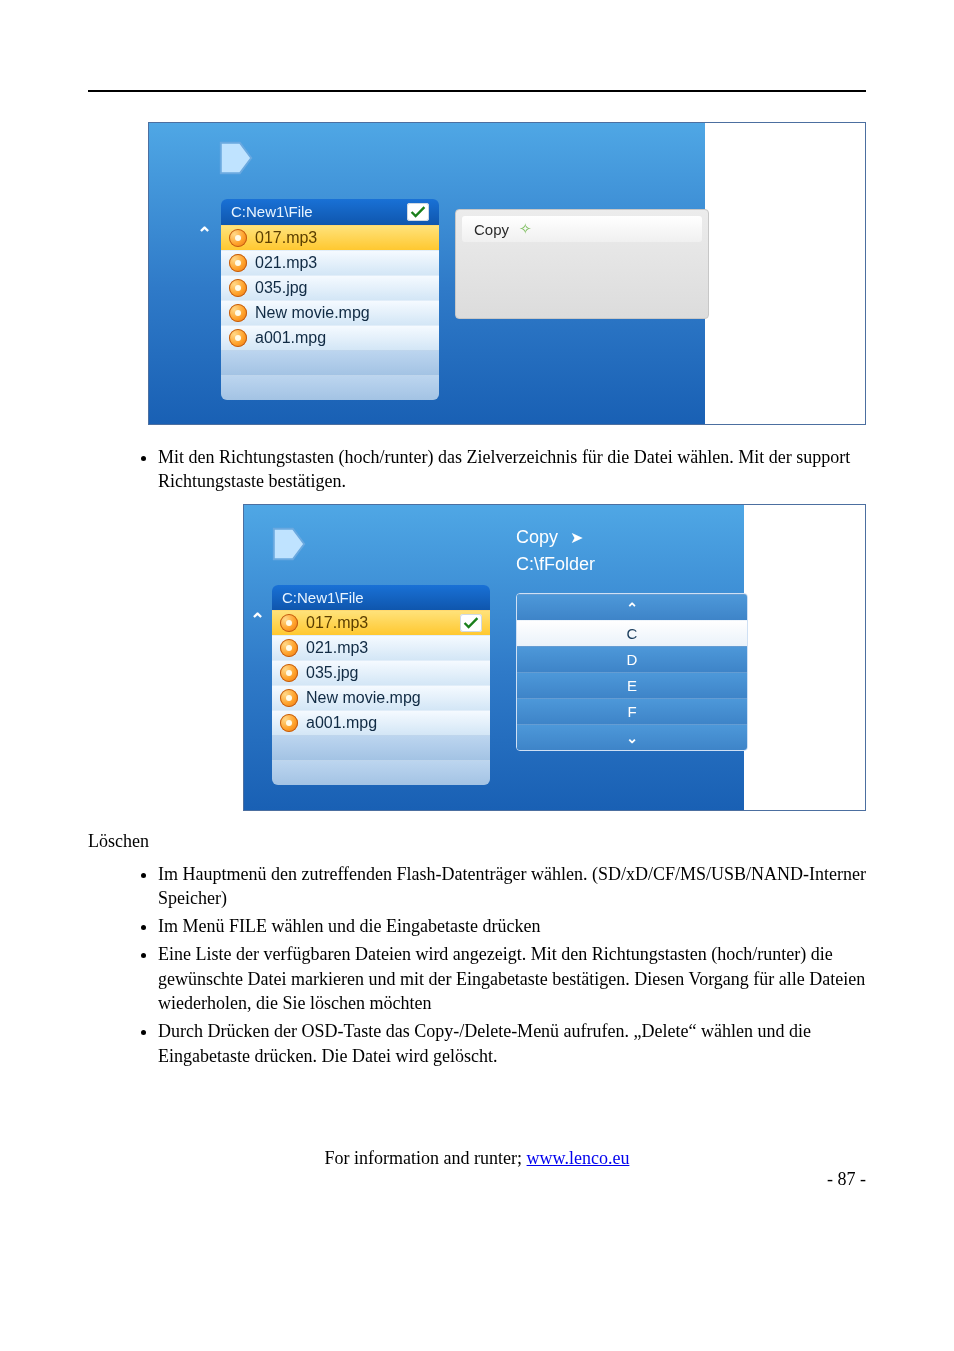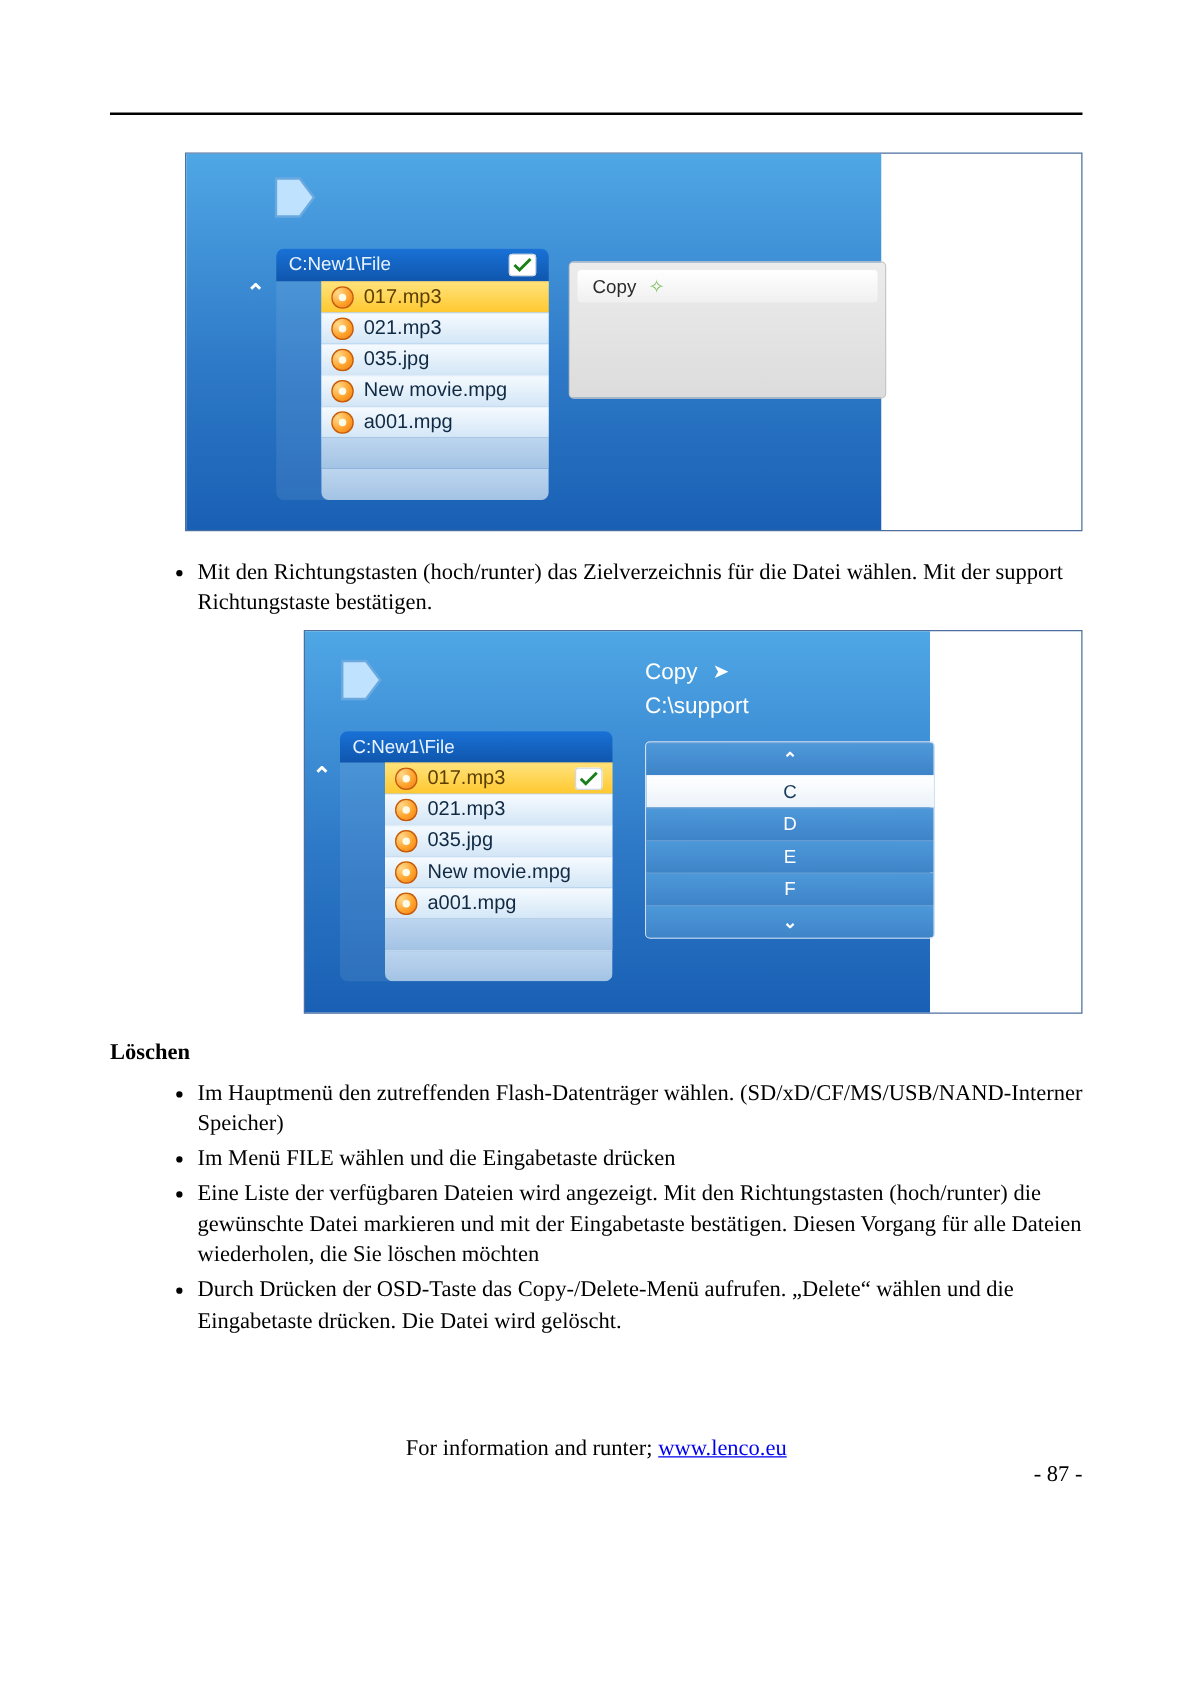--- a/index.html
+++ b/index.html
@@ -21,21 +21,21 @@
   .bullet-list {
     list-style: disc;
     padding-left: 70px;
     margin: 8px 0;
   }
   .bullet-list li {
     margin: 4px 0;
     line-height: 1.35;
   }
   .heading {
-    font-weight: bold;
+    font-weight: normal;
     margin: 6px 0 10px 0;
   }
   .screenshot {
     display: block;
     margin: 10px 0 20px 60px;
     border: 1px solid #4c6fa0;
     position: relative;
   }
   .screenshot.indent2 {
     margin-left: 155px;
@@ -96,21 +96,20 @@
   }
   .check svg { width: 16px; height: 14px; }
   .file-row {
     display: flex;
     align-items: flex-end;
     padding: 3px 8px;
     gap: 8px;
     color: #102a43;
     background: linear-gradient(180deg, #f5faff, #d3e6f6);
     border-top: 1px solid rgba(255,255,255,0.3);
-    margin-left: 36px;
   }
   .file-row.sel {
     color: #5b3e00;
     background: linear-gradient(180deg, #ffe27a, #ffc830);
   }
   .file-row.blank {
     background: linear-gradient(180deg, #bcd5ef, #a3c3e4);
     height: 18px;
   }
   .file-row.last-blank { border-radius: 0 0 6px 6px; }
@@ -300,21 +299,21 @@
         </div>
         <div class="file-row blank"></div>
         <div class="file-row blank last-blank"></div>
       </div>
 
       <div class="dest-panel" style="top:22px; left:272px;">
         <div class="dest-title">
           <span>Copy</span>
           <span style="font-size:16px;">➤</span>
         </div>
-        <div class="dest-path">C:\support</div>
+        <div class="dest-path">C:\fFolder</div>
 
         <div class="drive-box">
           <div class="drive-row dark-arrow"><span class="arrow">⌃</span></div>
           <div class="drive-row light">C</div>
           <div class="drive-row">D</div>
           <div class="drive-row">E</div>
           <div class="drive-row">F</div>
           <div class="drive-row dark-arrow"><span class="arrow">⌄</span></div>
         </div>
       </div>

